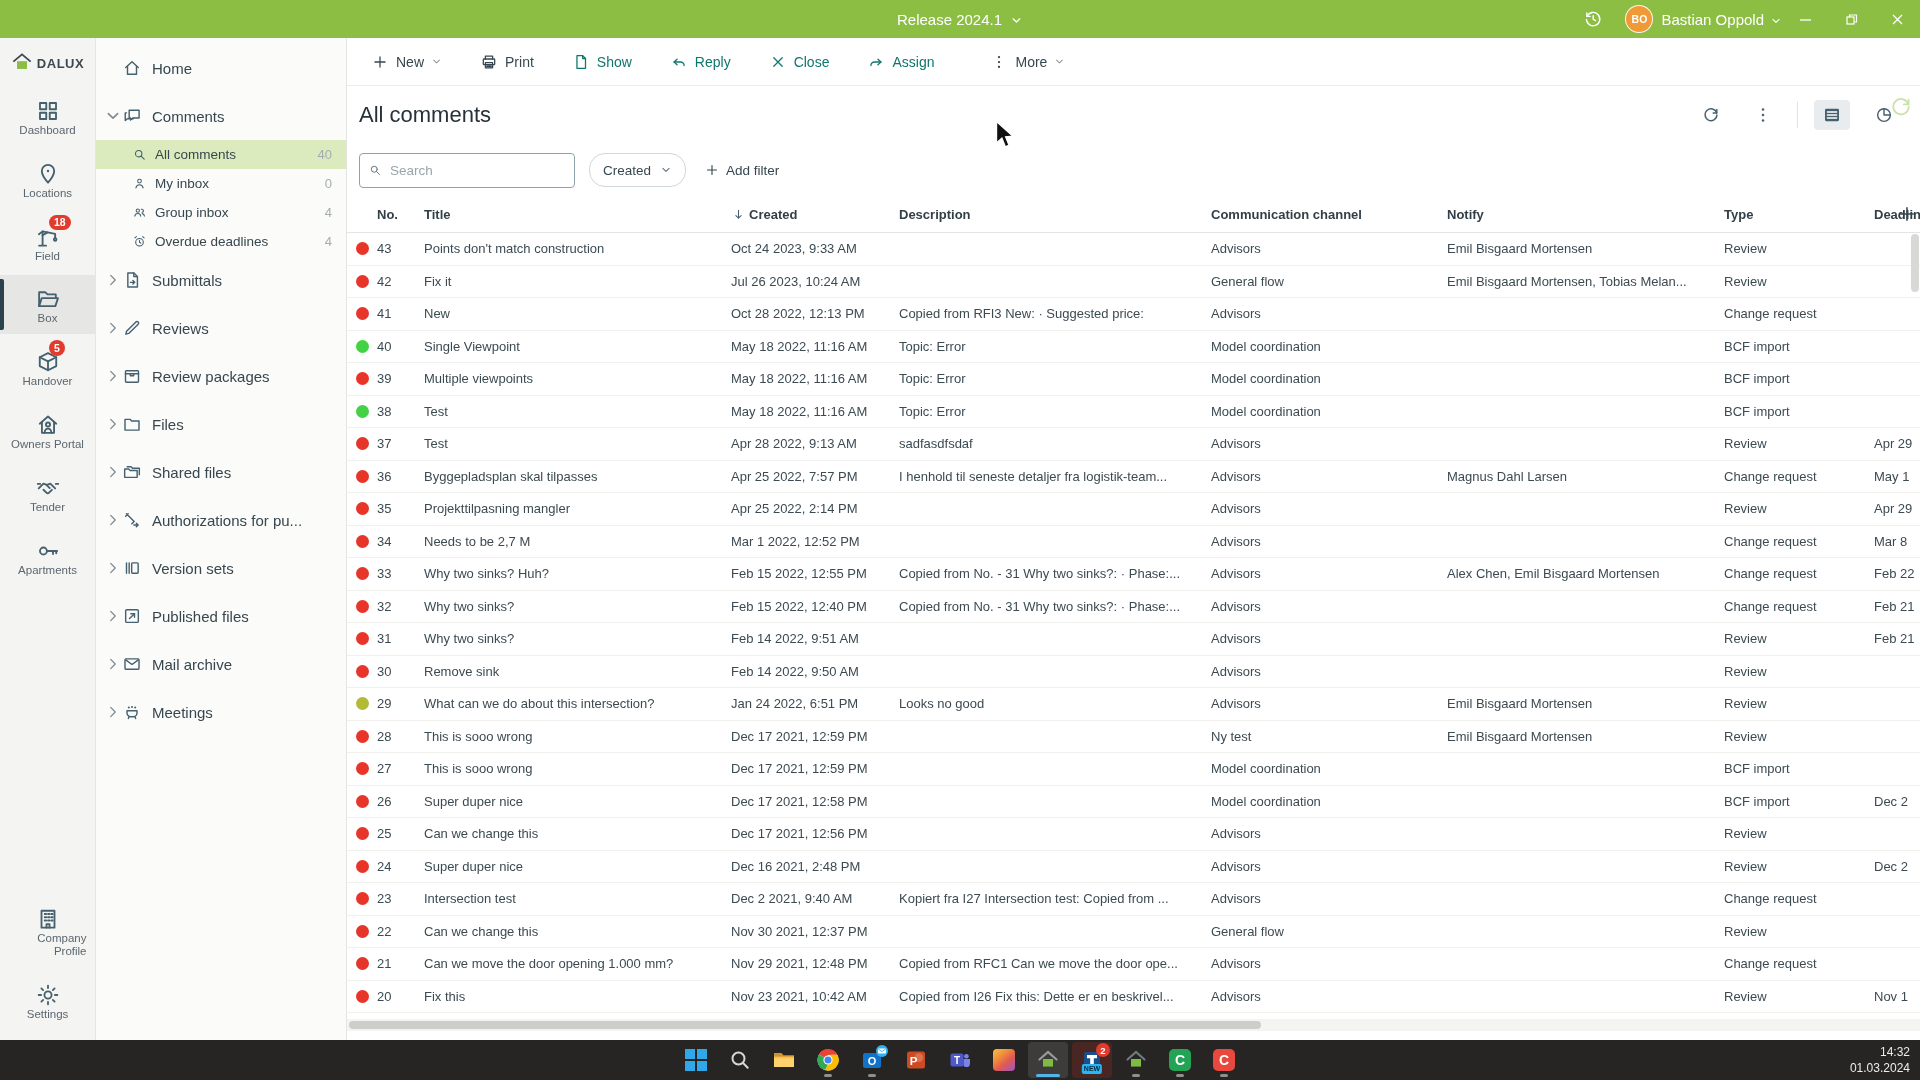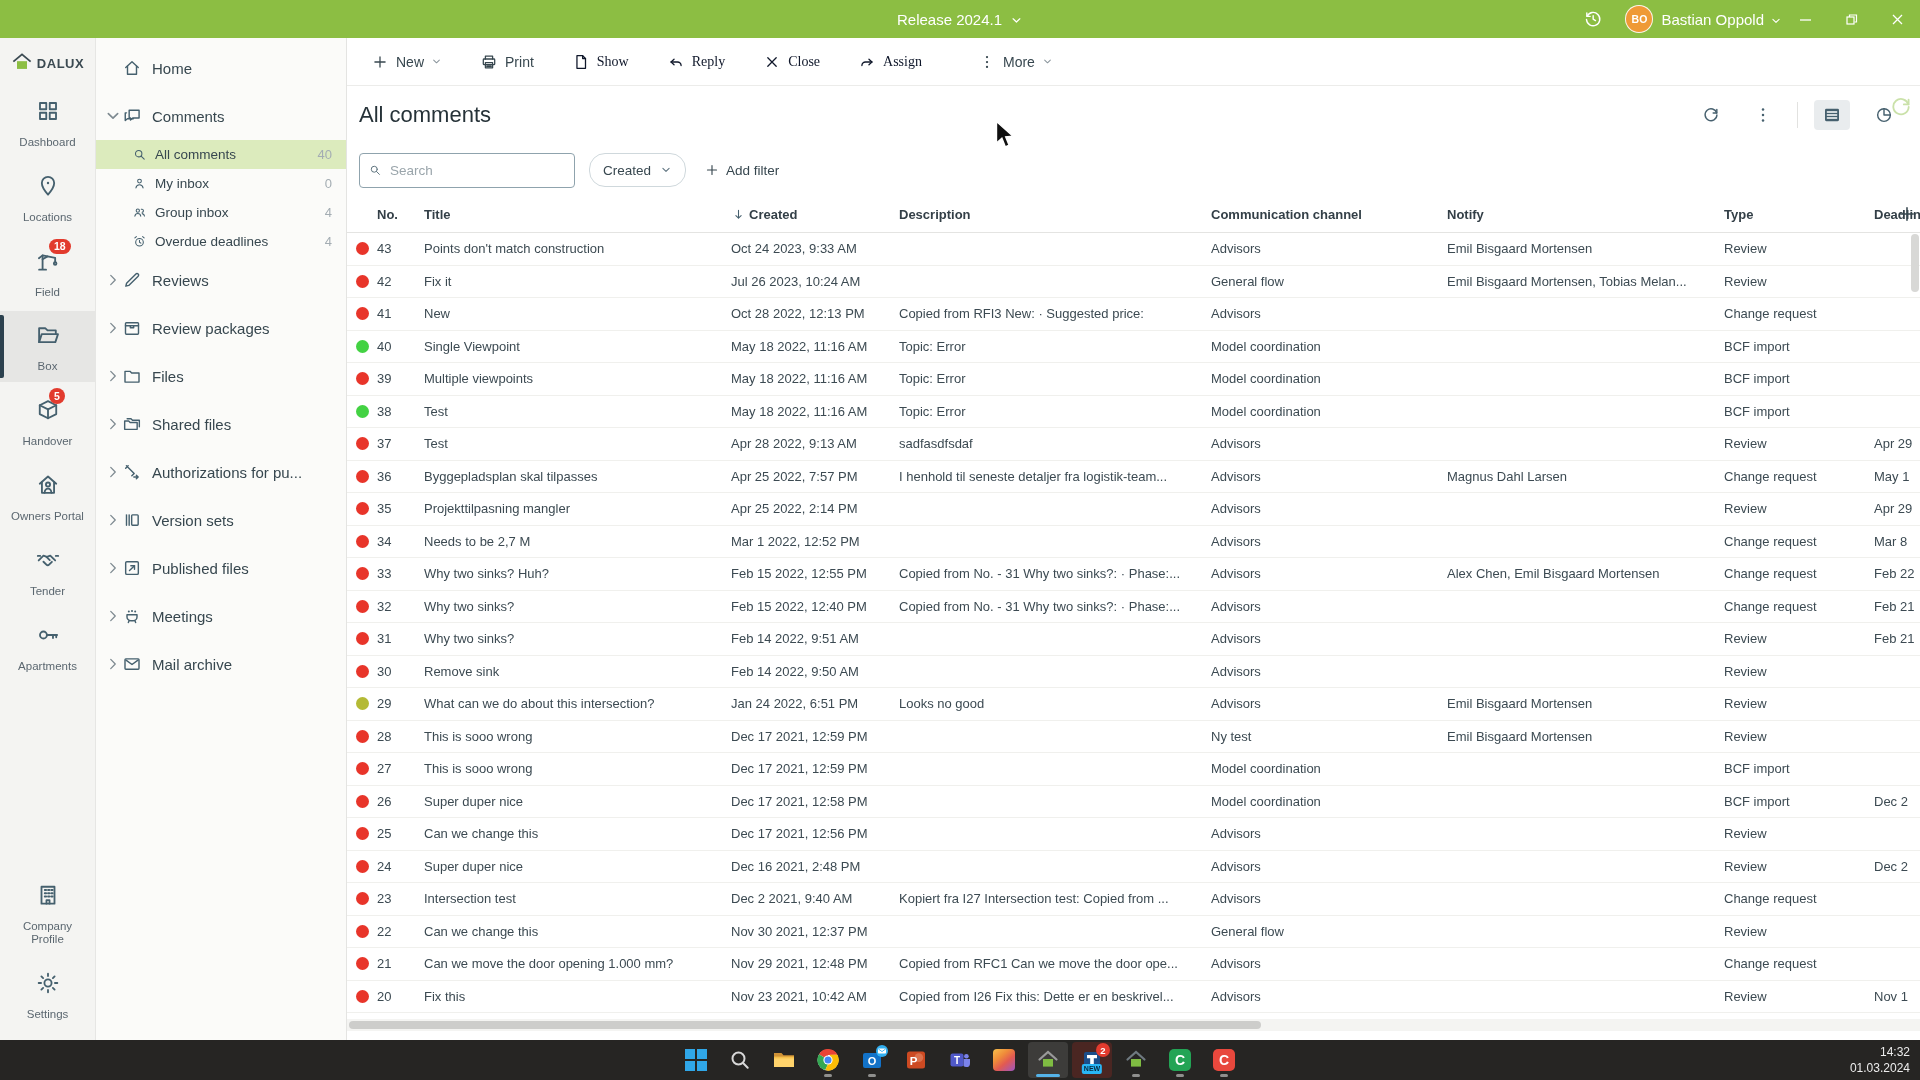--- a/index.html
+++ b/index.html
@@ -23,42 +23,42 @@
   .logo{display:flex;align-items:center;justify-content:center;gap:4px;padding:15px 0 10px 0;}
   .logo svg{width:22px;height:20px;}
   .logo-text{font-size:13px;font-weight:bold;letter-spacing:.5px;color:#3b4a52;}
   .rail-item{position:relative;display:flex;flex-direction:column;align-items:center;padding:9px 2px 8px 2px;margin-top:4px;}
   .rail-item.active{background:#e6e6e4;}
   .rail-item.active::before{content:"";position:absolute;left:0;top:4px;bottom:4px;width:4px;background:#2c414e;border-radius:0 2px 2px 0;}
   .rail-iconbox{position:relative;width:30px;height:28px;color:#45606e;display:flex;align-items:flex-end;justify-content:center;}
   .rail-iconbox .ic{width:26px;height:26px;}
   .badge{position:absolute;top:-7px;left:16px;background:#e23b2e;color:#fff;font-size:10.5px;font-weight:bold;
          padding:1.5px 5.5px;border-radius:9px;line-height:1.2;}
-  .rail-label{margin-top:12px;font-size:11.5px;color:#5b6770;text-align:center;line-height:1.2;max-width:78px;}
+  .rail-label{margin-top:0;font-size:11.5px;color:#5b6770;text-align:right;line-height:1.2;max-width:78px;}
   .rail-bottom{margin-top:auto;padding-bottom:10px;}
   
   .sidebar{width:250px;min-width:250px;background:#fbfbf9;border-right:1px solid #e4e4e2;padding-top:6px;overflow:hidden;}
   .side-item{display:flex;align-items:center;padding-left:8px;cursor:default;}
   .side-item.lvl0{height:48px;font-size:15px;color:#37474f;}
   .side-item.lvl1{height:29px;font-size:13.5px;color:#37474f;padding-left:36px;}
   .side-item.active{background:#dcebbd;}
   .chev{width:18px;height:16px;color:#7e8a91;display:flex;align-items:center;}
   .sicon{color:#45606e;margin-right:10px;display:flex;align-items:center;}
   .lvl0 .sicon .ic{width:20px;height:20px;}
   .lvl1 .sicon .ic{width:15px;height:15px;}
   .lvl1 .sicon{margin-right:8px;}
   .slabel{flex:1;white-space:nowrap;overflow:hidden;}
   .scount{color:#a4adb3;font-size:13px;padding-right:14px;}
   
   .main{flex:1;display:flex;flex-direction:column;position:relative;background:#fff;min-width:0;}
   .toolbar{height:47px;display:flex;align-items:center;padding-left:24px;gap:38px;border-bottom:1px solid #ececea;}
   .tbtn{display:flex;align-items:center;gap:7px;font-size:14px;color:#37474f;}
   .tbtn .ic{width:18px;height:18px;}
   .tbtn .chev-sm{width:11px;height:11px;color:#8a959c;}
-  .tbtn.disabled{color:#0f172a;font-family:Liberation Serif, serif;}
+  .tbtn.disabled{color:#0f766e;}
   .tbtn.gap-before{margin-left:18px;}
   .pagehead{height:58px;display:flex;align-items:center;padding:0 18px 0 12px;}
   .page-title{font-size:22px;font-weight:500;color:#263238;}
   .head-actions{margin-left:auto;display:flex;align-items:center;gap:16px;color:#46606e;}
   .head-actions .ic{width:20px;height:20px;}
   .hdivider{width:1px;height:26px;background:#e2e2e0;}
   .view-toggle{display:flex;align-items:center;justify-content:center;padding:5px 8px;border-radius:4px;}
   .view-toggle.active{background:#e9ecee;}
   .sync-faint{position:absolute;right:6px;top:56px;width:26px;height:26px;color:#8cbe43;opacity:.45;}
   
@@ -375,158 +375,175 @@
         </div>
         <div class="side-item lvl0">
           <span class="chev">
             <svg viewBox="0 0 24 24" fill="none" stroke="currentColor" stroke-width="1.7" stroke-linecap="round" stroke-linejoin="round">
               <path d="M9 5.8l6 6.2-6 6.2"></path>
             </svg>
           </span>
           <span class="sicon">
             <span class="ic" style="width: 20px; height: 20px;">
               <svg viewBox="0 0 24 24" fill="none" stroke="currentColor" stroke-width="1.7" stroke-linecap="round" stroke-linejoin="round">
-                <path d="M4.6 19.4l.9-3.5L16.7 4.7a1.8 1.8 0 0 1 2.6 0l.1.1a1.8 1.8 0 0 1 0 2.6L8.1 18.5z"></path>
-              </svg>
-            </span>
-          </span>
-          <span class="slabel">Reviews</span>
+                <path d="M7 3.6h7.3l4.2 4.2v12.6H7z"></path>
+                <path d="M14.2 3.6v4.3h4.3"></path>
+                <path d="M10 14.8h5.3M13.1 12.7l2.2 2.1-2.2 2.1"></path>
+              </svg>
+            </span>
+          </span>
+          <span class="slabel">Submittals</span>
         </div>
         <div class="side-item lvl0">
           <span class="chev">
             <svg viewBox="0 0 24 24" fill="none" stroke="currentColor" stroke-width="1.7" stroke-linecap="round" stroke-linejoin="round">
               <path d="M9 5.8l6 6.2-6 6.2"></path>
             </svg>
           </span>
           <span class="sicon">
             <span class="ic" style="width: 20px; height: 20px;">
               <svg viewBox="0 0 24 24" fill="none" stroke="currentColor" stroke-width="1.7" stroke-linecap="round" stroke-linejoin="round">
-                <rect x="4.2" y="5.6" width="15.6" height="13.8" rx="1"></rect>
-                <path d="M4.2 9.2h15.6"></path>
-                <path d="M10 9.2v2.4h4V9.2"></path>
-              </svg>
-            </span>
-          </span>
-          <span class="slabel">Review packages</span>
+                <path d="M4.6 19.4l.9-3.5L16.7 4.7a1.8 1.8 0 0 1 2.6 0l.1.1a1.8 1.8 0 0 1 0 2.6L8.1 18.5z"></path>
+              </svg>
+            </span>
+          </span>
+          <span class="slabel">Reviews</span>
         </div>
         <div class="side-item lvl0">
           <span class="chev">
             <svg viewBox="0 0 24 24" fill="none" stroke="currentColor" stroke-width="1.7" stroke-linecap="round" stroke-linejoin="round">
               <path d="M9 5.8l6 6.2-6 6.2"></path>
             </svg>
           </span>
           <span class="sicon">
             <span class="ic" style="width: 20px; height: 20px;">
               <svg viewBox="0 0 24 24" fill="none" stroke="currentColor" stroke-width="1.7" stroke-linecap="round" stroke-linejoin="round">
-                <path d="M3.6 6.4h6l2 2h8.8v10.9H3.6z"></path>
-              </svg>
-            </span>
-          </span>
-          <span class="slabel">Files</span>
+                <rect x="4.2" y="5.6" width="15.6" height="13.8" rx="1"></rect>
+                <path d="M4.2 9.2h15.6"></path>
+                <path d="M10 9.2v2.4h4V9.2"></path>
+              </svg>
+            </span>
+          </span>
+          <span class="slabel">Review packages</span>
         </div>
         <div class="side-item lvl0">
           <span class="chev">
             <svg viewBox="0 0 24 24" fill="none" stroke="currentColor" stroke-width="1.7" stroke-linecap="round" stroke-linejoin="round">
               <path d="M9 5.8l6 6.2-6 6.2"></path>
             </svg>
           </span>
           <span class="sicon">
             <span class="ic" style="width: 20px; height: 20px;">
               <svg viewBox="0 0 24 24" fill="none" stroke="currentColor" stroke-width="1.7" stroke-linecap="round" stroke-linejoin="round">
-                <path d="M6.2 5.6h4.6l1.8 1.8h8.2v7.8"></path>
-                <path d="M3.2 8.4h4.8l1.8 1.8h8.4v8.2H3.2z"></path>
-              </svg>
-            </span>
-          </span>
-          <span class="slabel">Shared files</span>
+                <path d="M3.6 6.4h6l2 2h8.8v10.9H3.6z"></path>
+              </svg>
+            </span>
+          </span>
+          <span class="slabel">Files</span>
         </div>
         <div class="side-item lvl0">
           <span class="chev">
             <svg viewBox="0 0 24 24" fill="none" stroke="currentColor" stroke-width="1.7" stroke-linecap="round" stroke-linejoin="round">
               <path d="M9 5.8l6 6.2-6 6.2"></path>
             </svg>
           </span>
           <span class="sicon">
             <span class="ic" style="width: 20px; height: 20px;">
               <svg viewBox="0 0 24 24" fill="none" stroke="currentColor" stroke-width="1.7" stroke-linecap="round" stroke-linejoin="round">
-                <path d="M5.3 4.6l9.3 9.3M4.4 7.4l3-3M11.8 16.6l2.8-2.8"></path>
-                <path d="M14.2 18h5.2M17.2 16l2.2 2-2.2 2"></path>
-              </svg>
-            </span>
-          </span>
-          <span class="slabel">Authorizations for pu...</span>
+                <path d="M6.2 5.6h4.6l1.8 1.8h8.2v7.8"></path>
+                <path d="M3.2 8.4h4.8l1.8 1.8h8.4v8.2H3.2z"></path>
+              </svg>
+            </span>
+          </span>
+          <span class="slabel">Shared files</span>
         </div>
         <div class="side-item lvl0">
           <span class="chev">
             <svg viewBox="0 0 24 24" fill="none" stroke="currentColor" stroke-width="1.7" stroke-linecap="round" stroke-linejoin="round">
               <path d="M9 5.8l6 6.2-6 6.2"></path>
             </svg>
           </span>
           <span class="sicon">
             <span class="ic" style="width: 20px; height: 20px;">
               <svg viewBox="0 0 24 24" fill="none" stroke="currentColor" stroke-width="1.7" stroke-linecap="round" stroke-linejoin="round">
-                <path d="M5.4 5.8v12.4"></path>
-                <path d="M8.6 5.8v12.4"></path>
-                <rect x="11.6" y="5.8" width="7.8" height="12.4" rx="1"></rect>
-              </svg>
-            </span>
-          </span>
-          <span class="slabel">Version sets</span>
+                <path d="M5.3 4.6l9.3 9.3M4.4 7.4l3-3M11.8 16.6l2.8-2.8"></path>
+                <path d="M14.2 18h5.2M17.2 16l2.2 2-2.2 2"></path>
+              </svg>
+            </span>
+          </span>
+          <span class="slabel">Authorizations for pu...</span>
         </div>
         <div class="side-item lvl0">
           <span class="chev">
             <svg viewBox="0 0 24 24" fill="none" stroke="currentColor" stroke-width="1.7" stroke-linecap="round" stroke-linejoin="round">
               <path d="M9 5.8l6 6.2-6 6.2"></path>
             </svg>
           </span>
           <span class="sicon">
             <span class="ic" style="width: 20px; height: 20px;">
               <svg viewBox="0 0 24 24" fill="none" stroke="currentColor" stroke-width="1.7" stroke-linecap="round" stroke-linejoin="round">
+                <path d="M5.4 5.8v12.4"></path>
+                <path d="M8.6 5.8v12.4"></path>
+                <rect x="11.6" y="5.8" width="7.8" height="12.4" rx="1"></rect>
+              </svg>
+            </span>
+          </span>
+          <span class="slabel">Version sets</span>
+        </div>
+        <div class="side-item lvl0">
+          <span class="chev">
+            <svg viewBox="0 0 24 24" fill="none" stroke="currentColor" stroke-width="1.7" stroke-linecap="round" stroke-linejoin="round">
+              <path d="M9 5.8l6 6.2-6 6.2"></path>
+            </svg>
+          </span>
+          <span class="sicon">
+            <span class="ic" style="width: 20px; height: 20px;">
+              <svg viewBox="0 0 24 24" fill="none" stroke="currentColor" stroke-width="1.7" stroke-linecap="round" stroke-linejoin="round">
                 <rect x="4.4" y="4.4" width="15.2" height="15.2" rx="1.4"></rect>
                 <path d="M9 15l6-5.6"></path>
                 <path d="M10.6 9.2H15v4.3"></path>
               </svg>
             </span>
           </span>
           <span class="slabel">Published files</span>
+        </div>
+        <div class="side-item lvl0">
+          <span class="chev">
+            <svg viewBox="0 0 24 24" fill="none" stroke="currentColor" stroke-width="1.7" stroke-linecap="round" stroke-linejoin="round">
+              <path d="M9 5.8l6 6.2-6 6.2"></path>
+            </svg>
+          </span>
+          <span class="sicon">
+            <span class="ic" style="width: 20px; height: 20px;">
+              <svg viewBox="0 0 24 24" fill="none" stroke="currentColor" stroke-width="1.7" stroke-linecap="round" stroke-linejoin="round">
+                <rect x="3.6" y="5.8" width="16.8" height="12.4" rx="1"></rect>
+                <path d="M4.8 7.4l7.2 5.2 7.2-5.2"></path>
+              </svg>
+            </span>
+          </span>
+          <span class="slabel">Mail archive</span>
         </div>
         <div class="side-item lvl0">
           <span class="chev">
             <svg viewBox="0 0 24 24" fill="none" stroke="currentColor" stroke-width="1.7" stroke-linecap="round" stroke-linejoin="round">
               <path d="M9 5.8l6 6.2-6 6.2"></path>
             </svg>
           </span>
           <span class="sicon">
             <span class="ic" style="width: 20px; height: 20px;">
               <svg viewBox="0 0 24 24" fill="none" stroke="currentColor" stroke-width="1.7" stroke-linecap="round" stroke-linejoin="round">
                 <circle cx="8.2" cy="6.6" r="1.2" fill="currentColor" stroke="none"></circle>
                 <circle cx="12" cy="5.9" r="1.2" fill="currentColor" stroke="none"></circle>
                 <circle cx="15.8" cy="6.6" r="1.2" fill="currentColor" stroke="none"></circle>
                 <path d="M6 10.4h12v2.8a4.4 4.4 0 0 1-4.4 4.4h-3.2A4.4 4.4 0 0 1 6 13.2z"></path>
                 <path d="M8.6 17.6l-1 2.2M15.4 17.6l1 2.2"></path>
               </svg>
             </span>
           </span>
           <span class="slabel">Meetings</span>
-        </div>
-        <div class="side-item lvl0">
-          <span class="chev">
-            <svg viewBox="0 0 24 24" fill="none" stroke="currentColor" stroke-width="1.7" stroke-linecap="round" stroke-linejoin="round">
-              <path d="M9 5.8l6 6.2-6 6.2"></path>
-            </svg>
-          </span>
-          <span class="sicon">
-            <span class="ic" style="width: 20px; height: 20px;">
-              <svg viewBox="0 0 24 24" fill="none" stroke="currentColor" stroke-width="1.7" stroke-linecap="round" stroke-linejoin="round">
-                <rect x="3.6" y="5.8" width="16.8" height="12.4" rx="1"></rect>
-                <path d="M4.8 7.4l7.2 5.2 7.2-5.2"></path>
-              </svg>
-            </span>
-          </span>
-          <span class="slabel">Mail archive</span>
         </div>
       </nav>
 
     <main class="main">
       <div class="toolbar" id="toolbar">
           <div class="tbtn">
             <span class="ic" style="width: 18px; height: 18px;">
               <svg viewBox="0 0 24 24" fill="none" stroke="currentColor" stroke-width="1.7" stroke-linecap="round" stroke-linejoin="round">
                 <path d="M12 5.2v13.6M5.2 12h13.6"></path>
               </svg>

